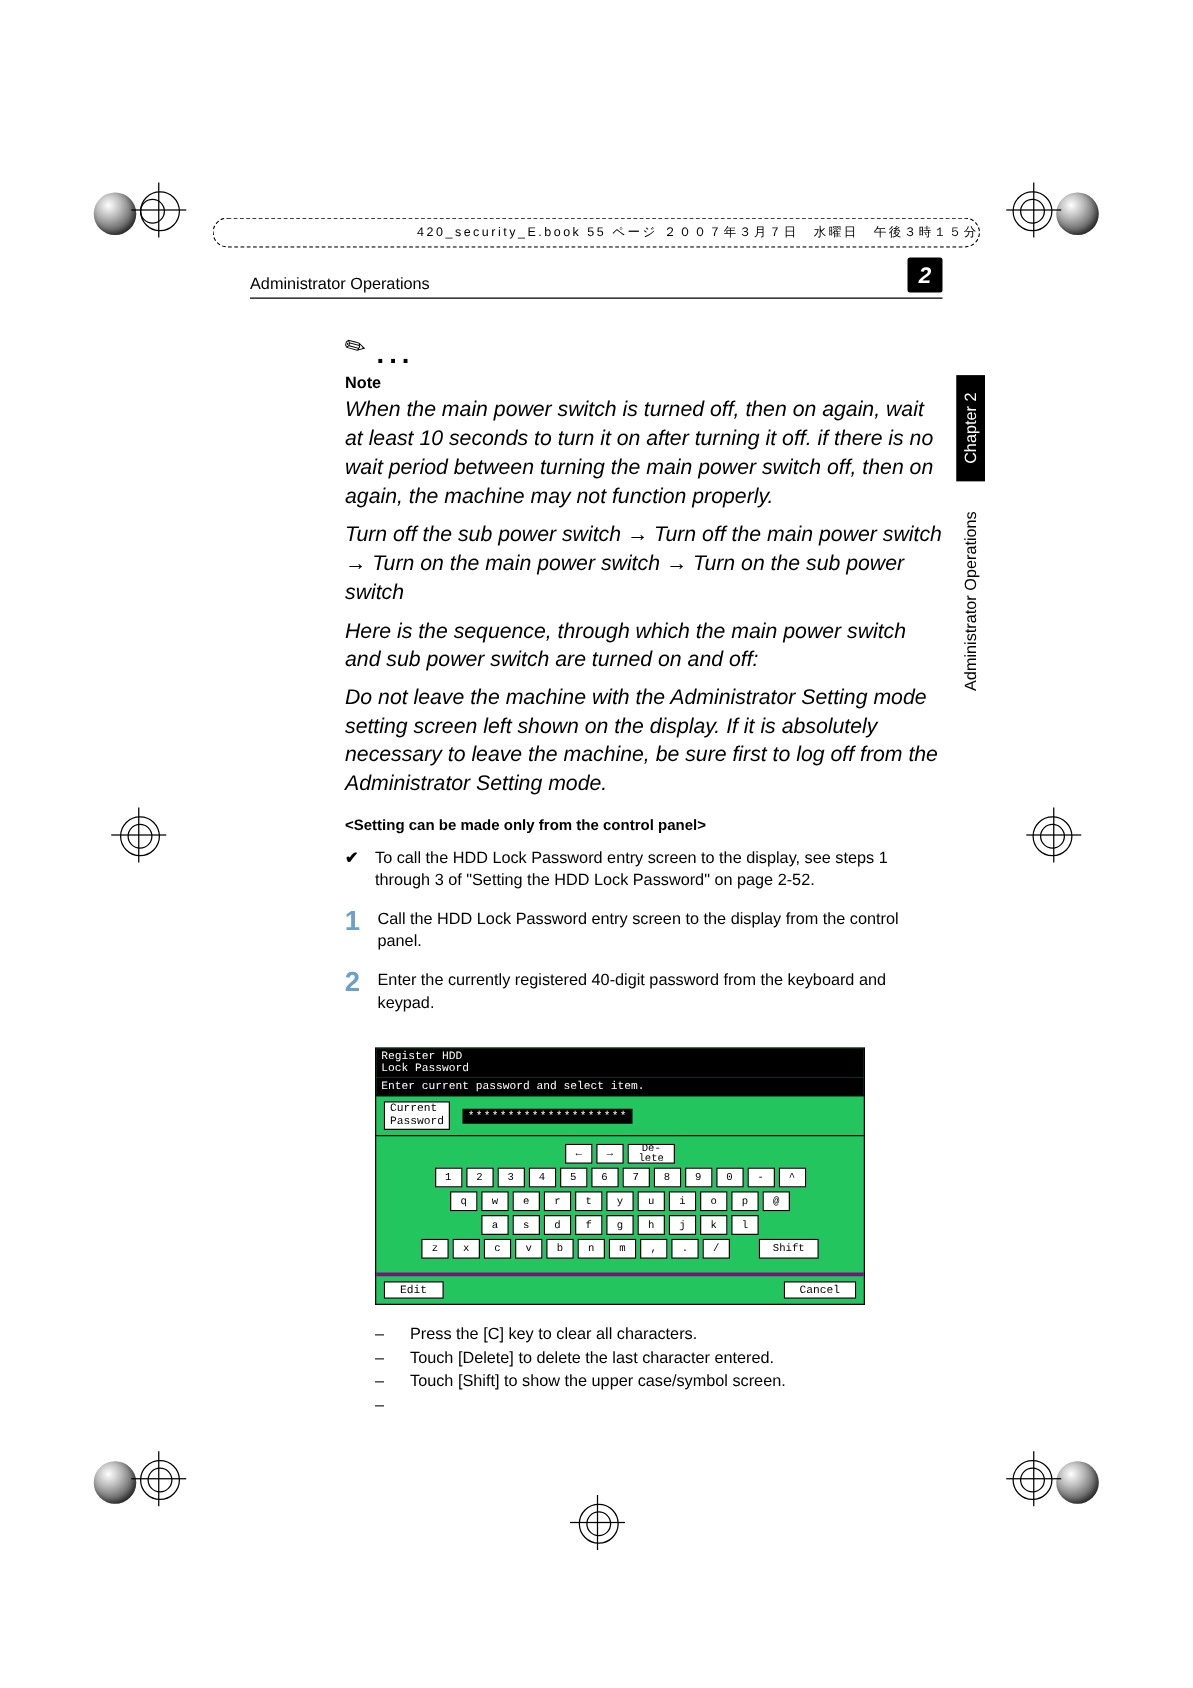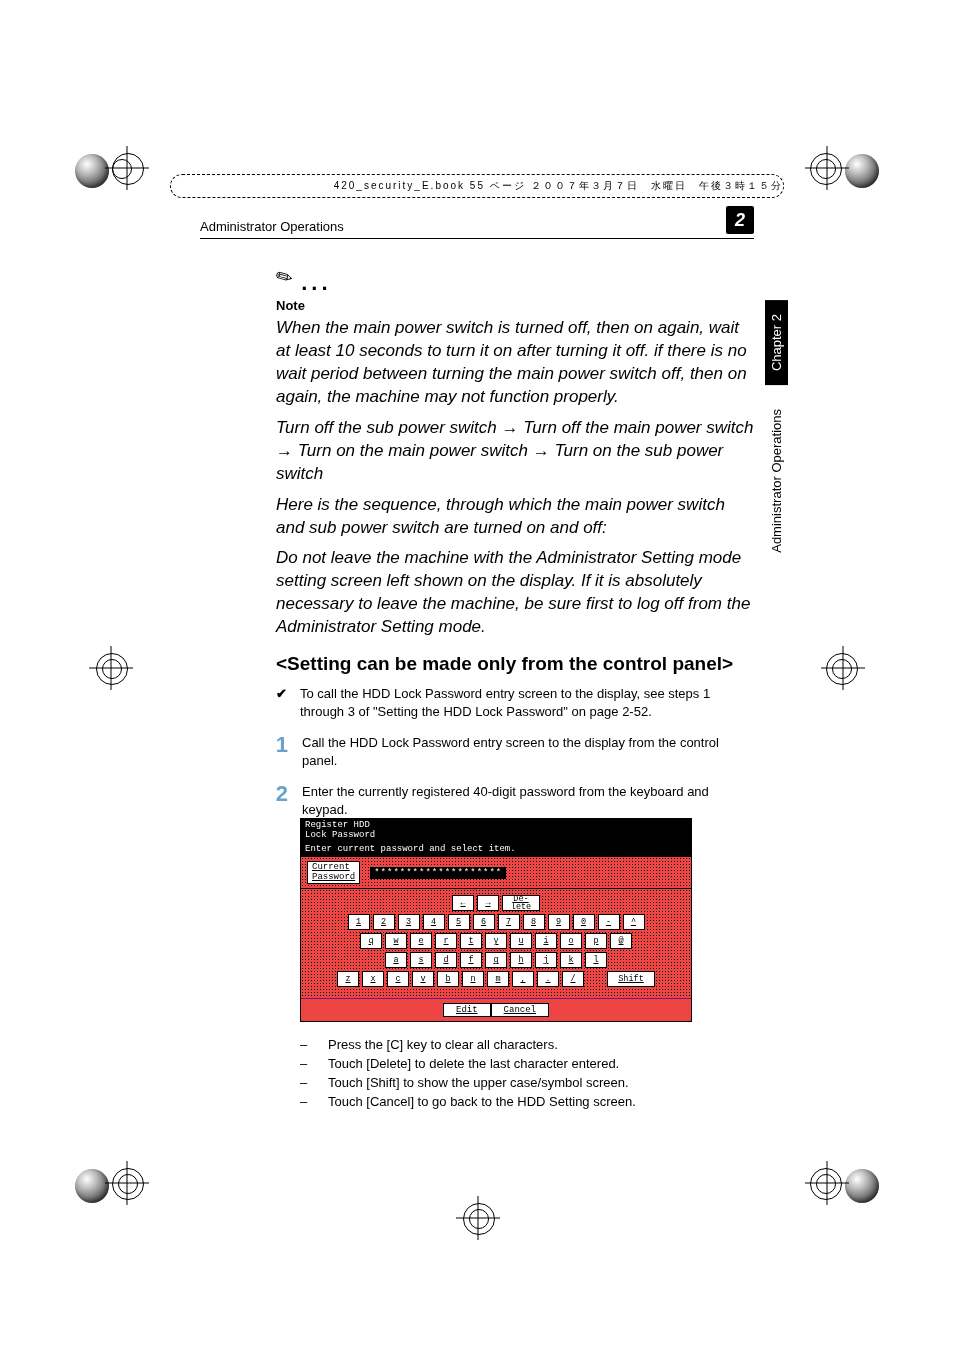--- a/index.html
+++ b/index.html
@@ -195,21 +195,21 @@
     font-style: italic;
     font-size: 17px;
     line-height: 1.35;
     margin-top: 4px;
   }
   .note-body p { margin: 0 0 8px 0; }
 
   .sub-heading {
     margin-top: 14px;
     font-weight: bold;
-    font-size: 19px;
+    font-size: 12px;
     margin-left: 76px;
   }
 
   .check-line {
     display: flex;
     gap: 10px;
     margin-top: 10px;
     margin-left: 76px;
     font-size: 13px;
     line-height: 1.35;
@@ -232,28 +232,27 @@
     text-align: right;
   }
   .step .text {
     font-size: 13px;
     line-height: 1.35;
     flex: 1;
   }
 
   
   .panel {
-    margin-top: 0;
+    margin-top: 28px;
     margin-left: 100px;
     width: 390px;
     border: 1px solid #000;
     font-family: "Courier New", monospace;
     font-size: 9px;
-    background: #ef4444;
-    text-decoration: underline;
+    background: #22c55e;
   }
   .panel .titlebar {
     background: #000;
     color: #fff;
     padding: 2px 4px;
     line-height: 1.05;
   }
   .panel .subtitle {
     border-bottom: 1px solid #000;
     padding: 2px 4px;
@@ -300,23 +299,23 @@
     padding: 0 3px;
     display: flex;
     align-items: center;
     justify-content: center;
     font-size: 8.5px;
   }
   .panel .key.wide { min-width: 40px; }
   .panel .key.del { min-width: 30px; line-height: 1; text-align: center; }
   .panel .footer {
     display: flex;
-    justify-content: center;
+    justify-content: space-between;
     padding: 4px 6px;
-    border-top: 1px solid #701a75;
+    border-top: 3px solid #701a75;
   }
   .panel .btn {
     background: #fff;
     border: 1px solid #000;
     padding: 1px 12px;
     font-size: 9px;
   }
 
   .bullets {
     margin-top: 14px;
@@ -556,19 +555,18 @@
       <div class="b">
           <span class="dash">–</span>
           <span>Touch [Delete] to delete the last character entered.</span>
         </div>
       <div class="b">
           <span class="dash">–</span>
           <span>Touch [Shift] to show the upper case/symbol screen.</span>
         </div>
       <div class="b">
           <span class="dash">–</span>
-          <span>Touch [Cancel] to go back to the HDD Setting screen.</span>
         </div>
     </div>
 
 
   </div>
 </div>
 
 </body></html>

